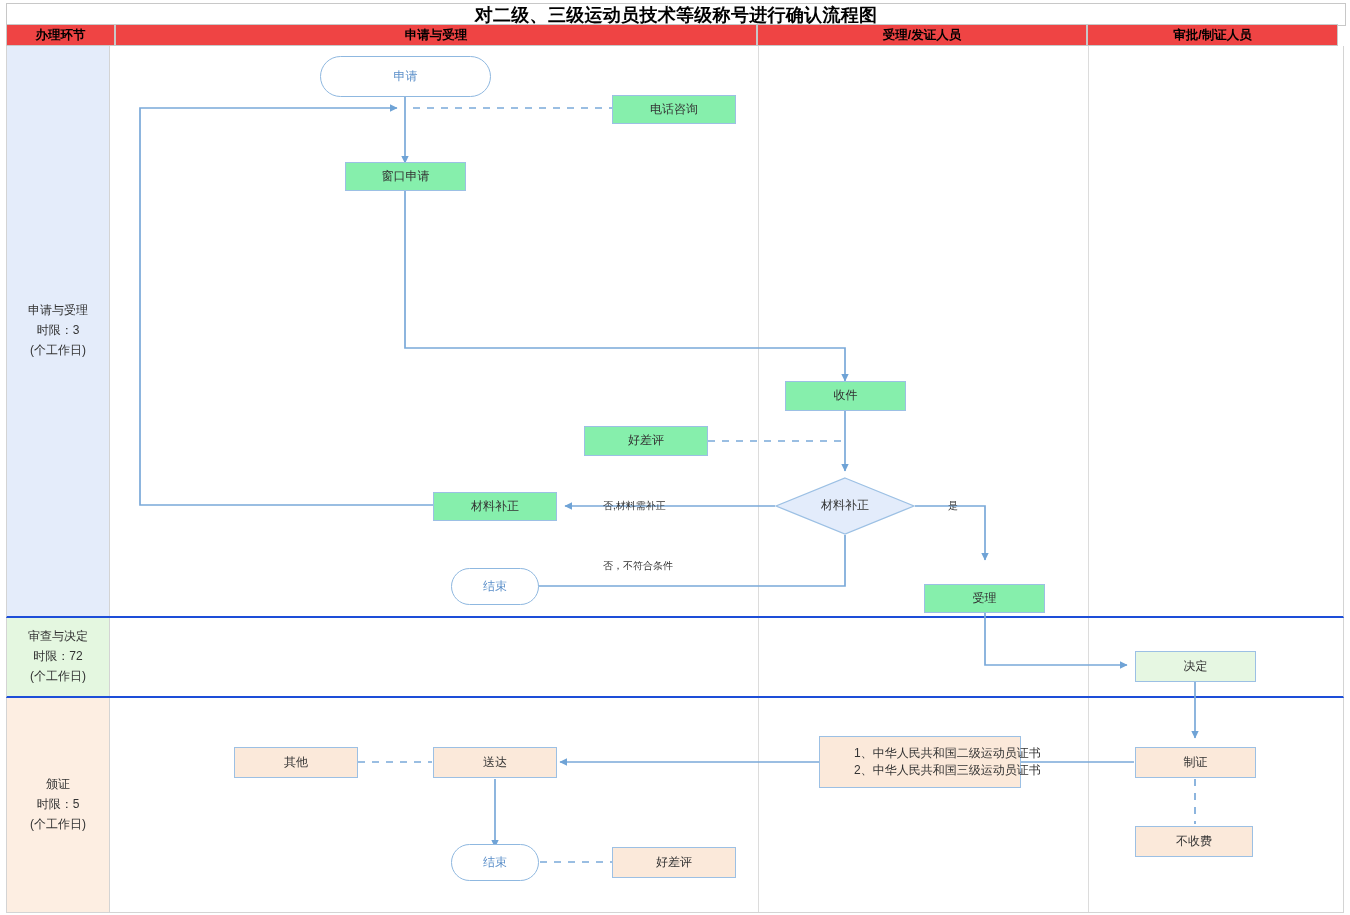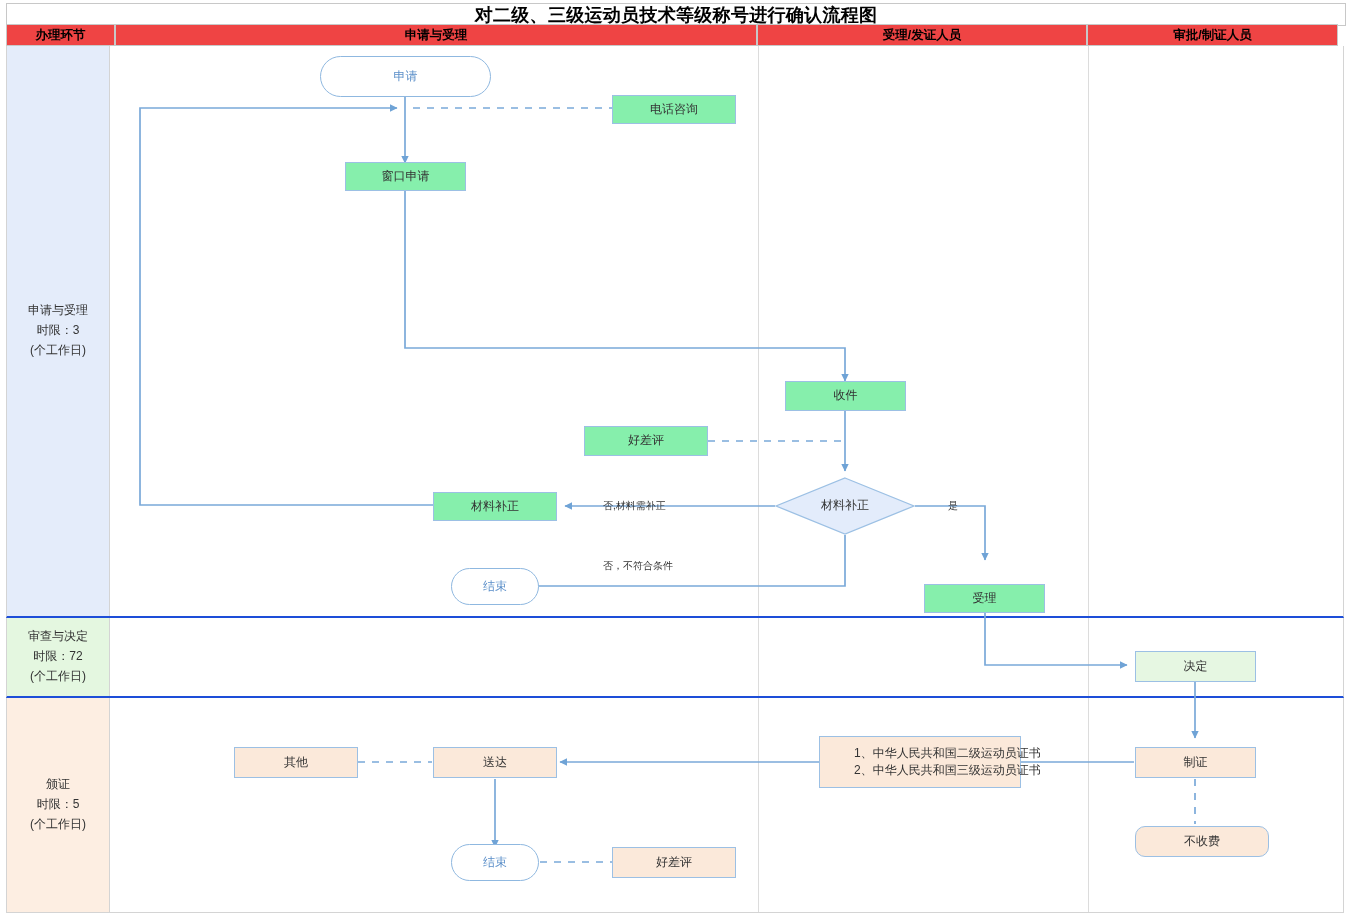--- a/index.html
+++ b/index.html
@@ -212,21 +212,21 @@
   </div>
 
   <div class="node n-green" style="left:1135px;top:651px;width:121px;height:31px;">
     <span>决定</span>
   </div>
 
   <div class="node n-peach" style="left:1135px;top:747px;width:121px;height:31px;">
     <span>制证</span>
   </div>
 
-  <div class="node n-peach" style="left:1135px;top:826px;width:134px;height:31px;border-radius:10px;">
+  <div class="node n-peach" style="left:1135px;top:826px;width:118px;height:31px;">
     <span>不收费</span>
   </div>
 
   <div class="node n-peach n-list" style="left:819px;top:736px;width:202px;height:52px;">
     <div>
       <span class="li">1、中华人民共和国二级运动员证书</span>
       <span class="li">2、中华人民共和国三级运动员证书</span>
     </div>
   </div>
 

